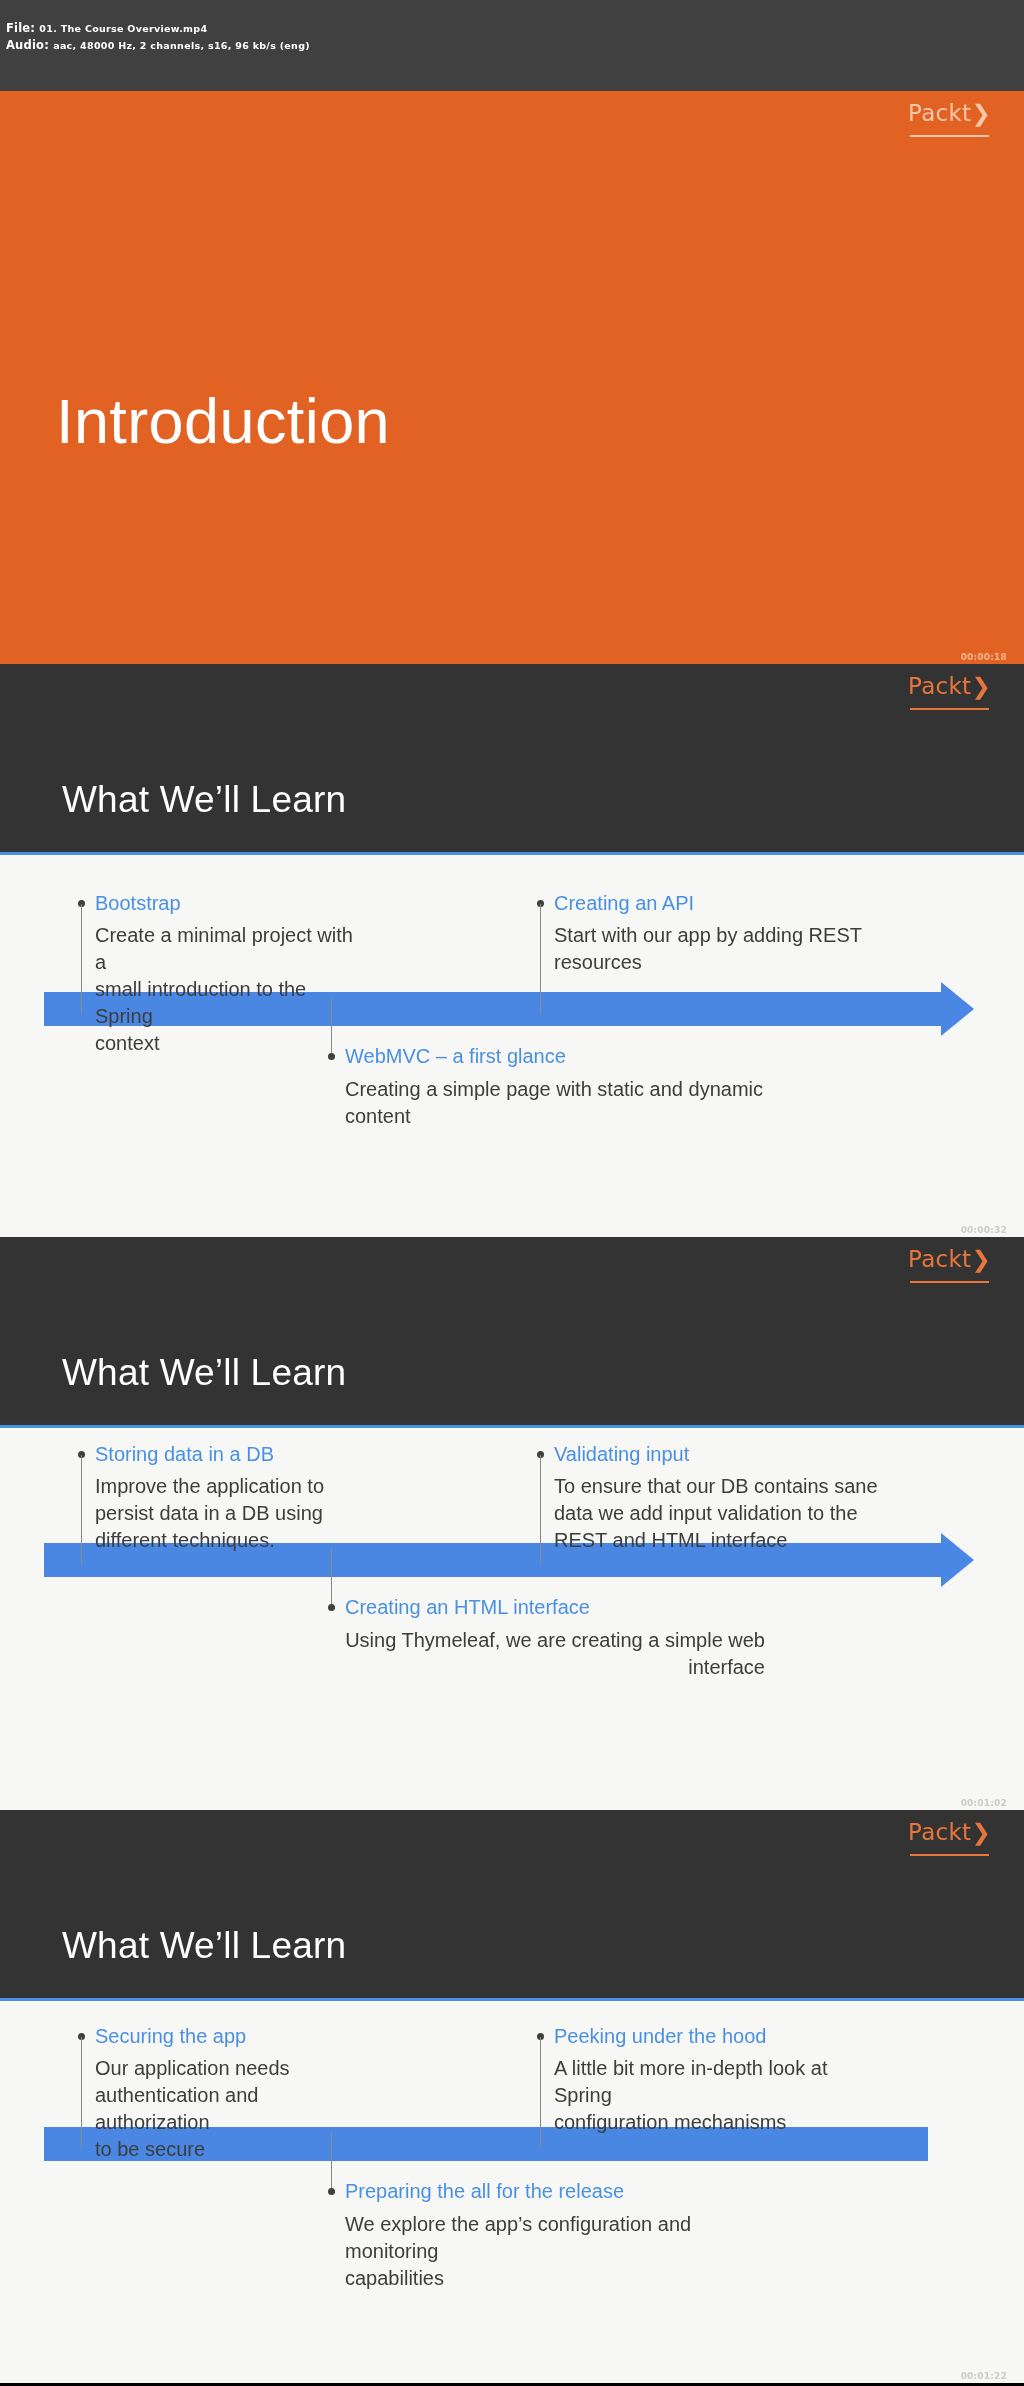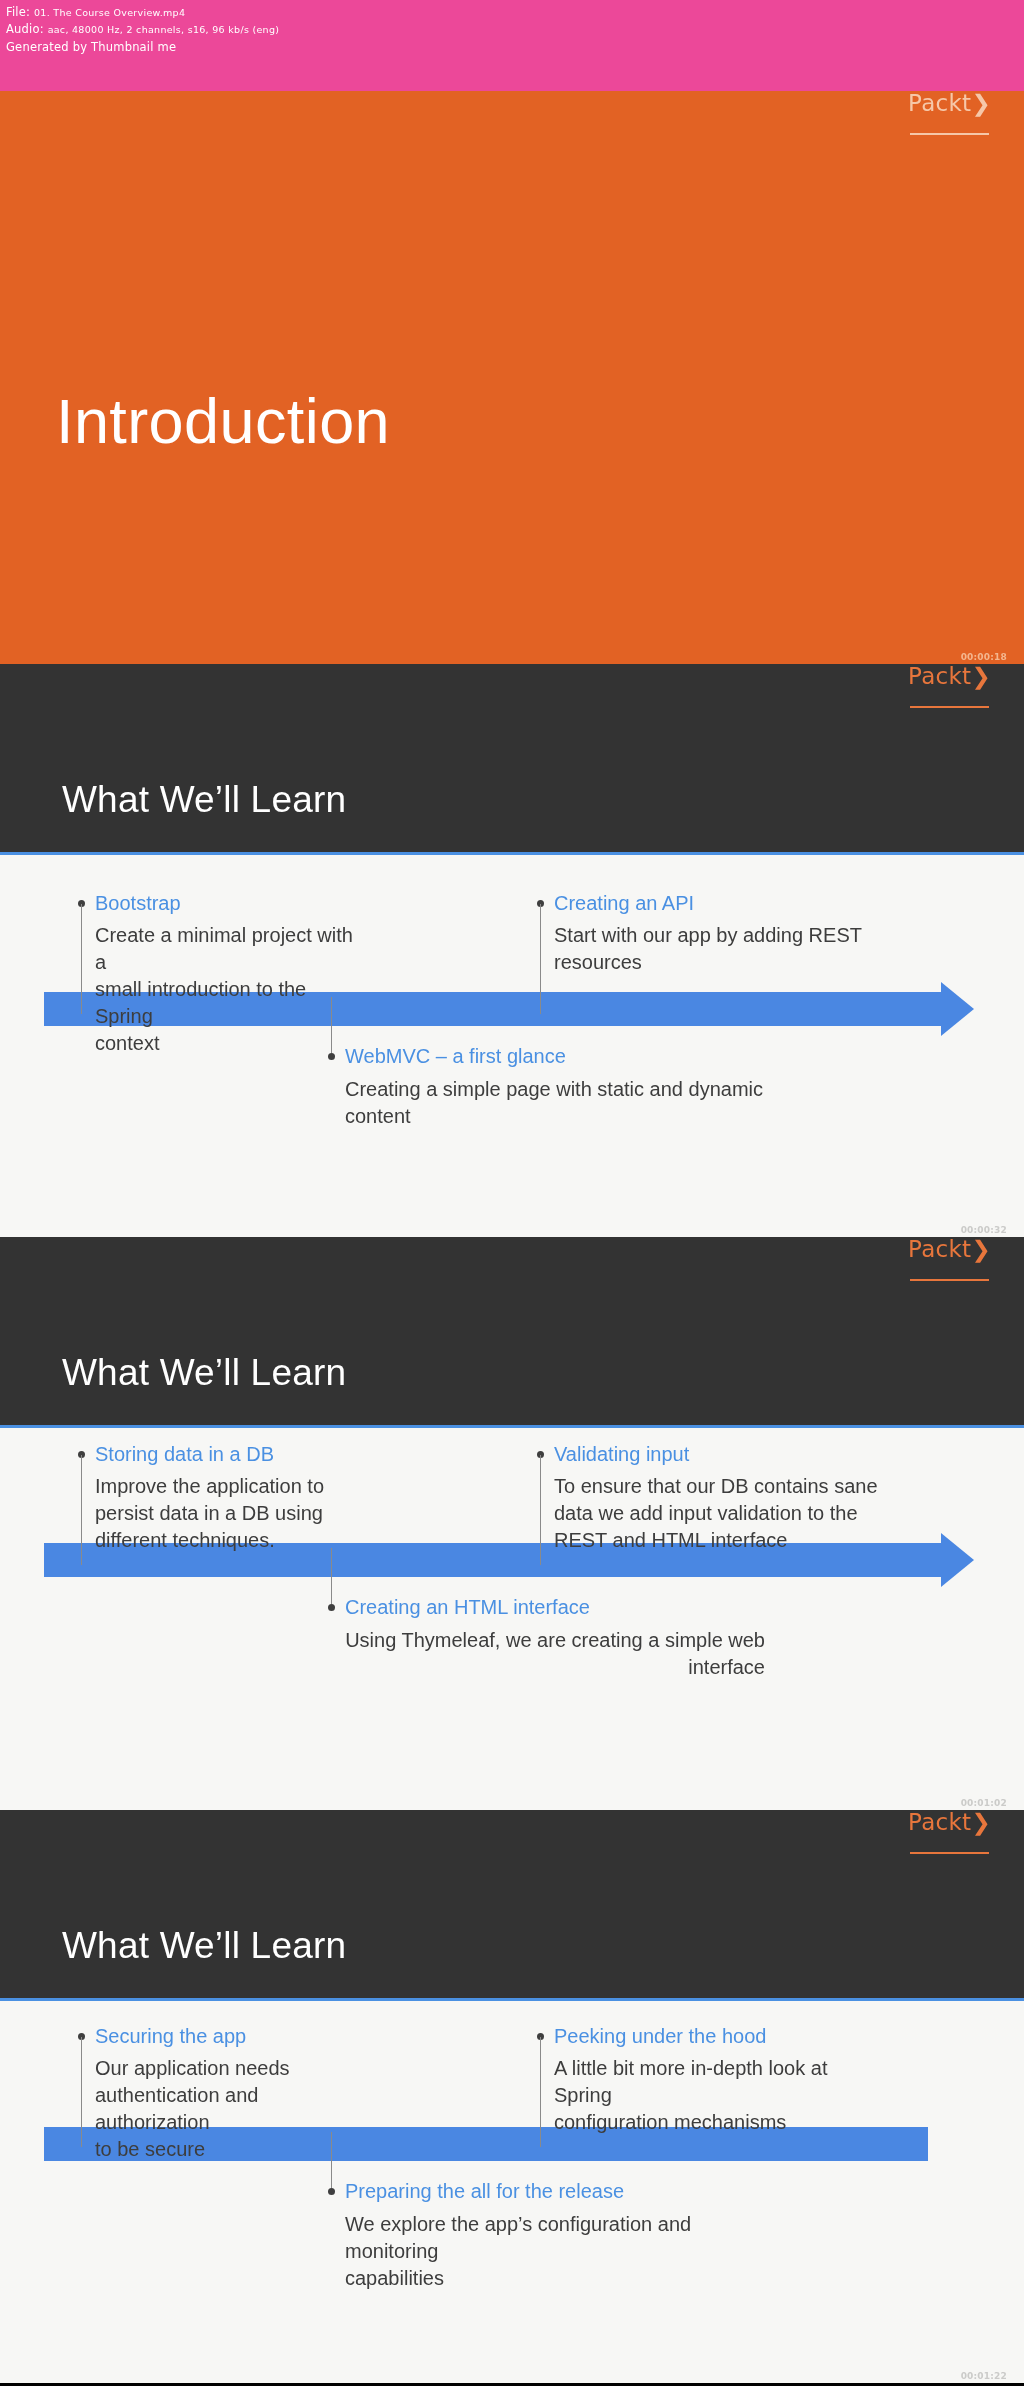--- a/index.html
+++ b/index.html
@@ -8,25 +8,25 @@
     height: 2386px;
     background: #000;
     font-family: "Liberation Sans", sans-serif;
     overflow: hidden;
   }
 
   
   .info-header {
     width: 1024px;
     height: 91px;
-    background: #ec4899;
+    background: #404040;
     color: #ffffff;
-    padding: 4px 6px 0 6px;
+    padding: 20px 6px 0 6px;
     font-family: "DejaVu Sans", sans-serif;
-    font-weight: normal;
+    font-weight: bold;
     font-size: 11.5px;
     line-height: 16.4px;
     letter-spacing: 0.2px;
     white-space: nowrap;
   }
   .info-line { display: block; }
   .info-line .k { font-size: 11.5px; }
   .info-line .sm { font-size: 9.5px; letter-spacing: 0.3px; }
 
   
@@ -35,27 +35,27 @@
     position: relative;
     width: 1024px;
     height: 573px;
     overflow: hidden;
   }
 
   
   .packt-logo {
     position: absolute;
     right: 33px;
-    top: 1px;
+    top: 11px;
     font-family: "DejaVu Sans", sans-serif;
     font-size: 23px;
     font-weight: 500;
     letter-spacing: 0.3px;
     line-height: 1;
-    padding-bottom: 20px;
+    padding-bottom: 12px;
     white-space: nowrap;
     margin-left: 44px;
   }
   .packt-logo .pk-under {
     position: absolute;
     left: 2px; right: 2px; bottom: 0;
     height: 2px;
   }
 
   
@@ -186,23 +186,20 @@
 
 <div class="info-header">
   <div class="info-line">
     <span class="k">File:</span>
     <span class="sm">01. The Course Overview.mp4</span>
   </div>
   <div class="info-line">
     <span class="k">Audio:</span>
     <span class="sm">aac, 48000 Hz, 2 channels, s16, 96 kb/s (eng)</span>
   </div>
-  <div class="info-line">
-    <span class="k">Generated by Thumbnail me</span>
-  </div>
 </div>
 
 <div class="deck">
 
   <div class="slide slide-title">
     <div class="packt-logo">
       <span>Packt</span><span>❯</span>
       <span class="pk-under"></span>
     </div>
     <div class="big-title">Introduction</div>

